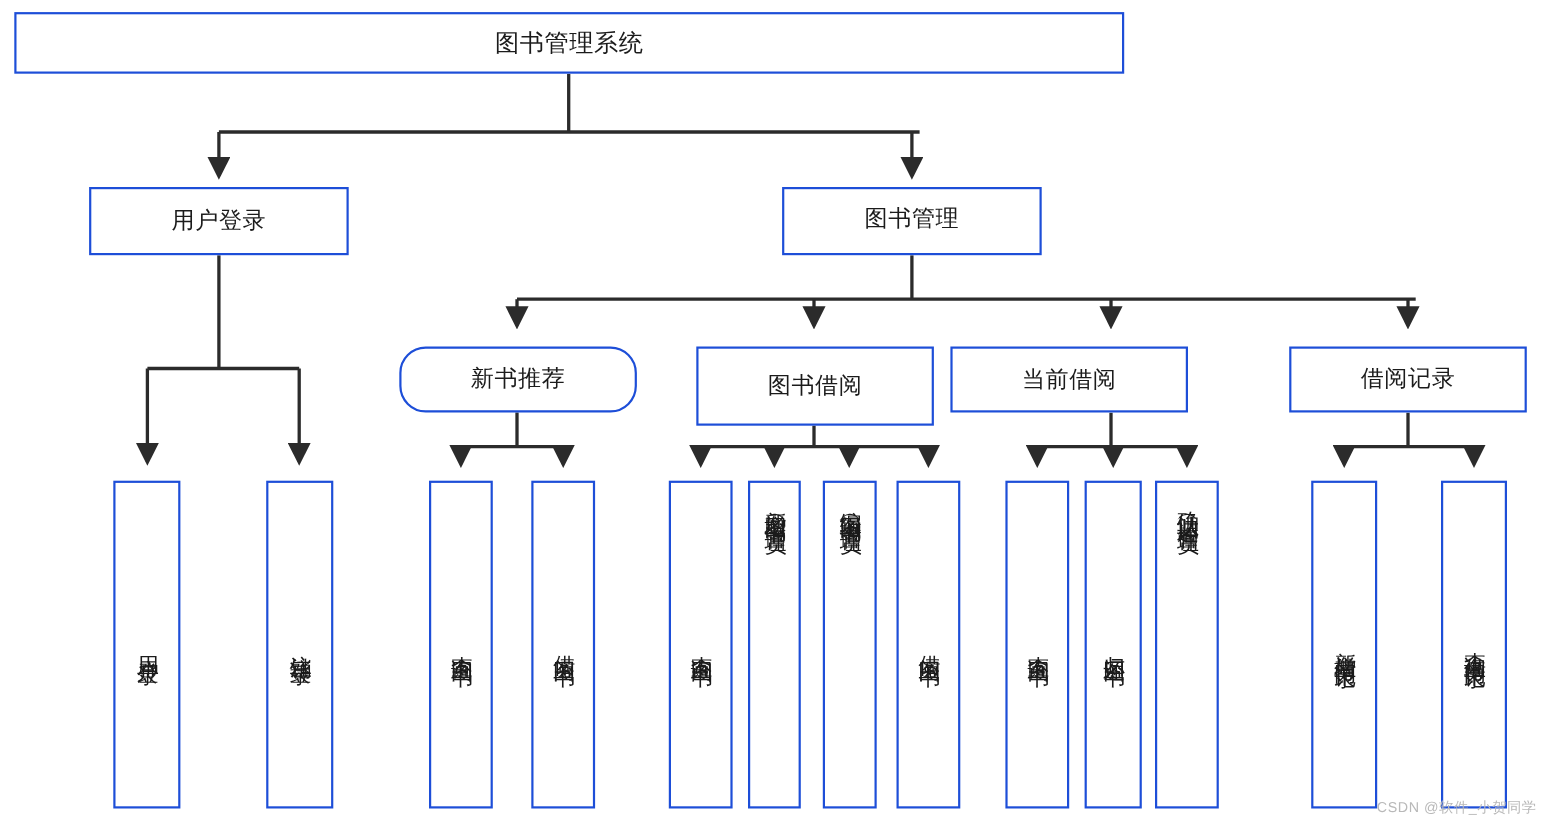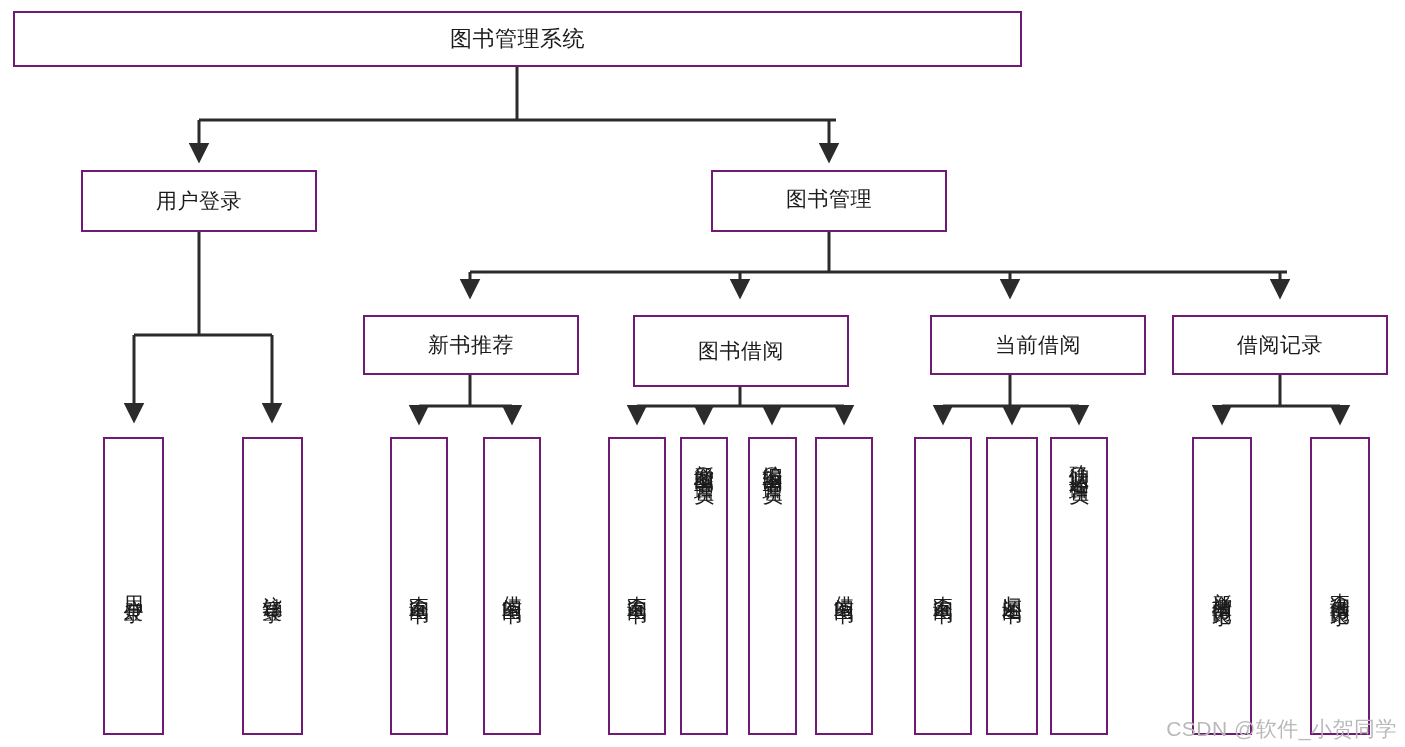--- a/index.html
+++ b/index.html
@@ -22,21 +22,21 @@
     position: absolute;
     left: 0;
     top: 0;
     width: 1405px;
     height: 747px;
   }
   .node-box {
     position: absolute;
     box-sizing: border-box;
     background: #ffffff;
-    border: 2px solid #701a75;
+    border: 2px solid #1d4ed8;
     display: flex;
     align-items: center;
     justify-content: center;
     overflow: hidden;
   }
   .node-label {
     color: #1b1b1b;
     font-size: 21px;
     line-height: 1.18;
     letter-spacing: 0.5px;
@@ -58,21 +58,21 @@
   }
   .node-leaf.leaf-center {
     align-items: center;
     padding-top: 0;
   }
   .watermark {
     position: absolute;
     right: 8px;
     bottom: 4px;
     color: #b9b9b9;
-    font-size: 21px;
+    font-size: 13px;
     letter-spacing: 0.5px;
     white-space: nowrap;
     user-select: none;
   }
 </style>
 </head>
 <body>
 
 <div id="diagram-root">
 
@@ -131,27 +131,27 @@
     <span class="node-label">图书管理系统</span>
   </div>
 
   <div class="node-box" style="left:81px; top:170px; width:236px; height:62px;">
     <span class="node-label">用户登录</span>
   </div>
   <div class="node-box" style="left:711px; top:170px; width:236px; height:62px;font-family:Liberation Mono, monospace;">
     <span class="node-label">图书管理</span>
   </div>
 
-  <div class="node-box" style="left:363px; top:315px; width:216px; height:60px;">
+  <div class="node-box" style="left:363px; top:315px; width:216px; height:60px;border-radius:24px;">
     <span class="node-label">新书推荐</span>
   </div>
   <div class="node-box" style="left:633px; top:315px; width:216px; height:72px;">
     <span class="node-label">图书借阅</span>
   </div>
-  <div class="node-box" style="left:930px; top:315px; width:216px; height:60px;font-family:Liberation Serif, serif;">
+  <div class="node-box" style="left:864px; top:315px; width:216px; height:60px;font-family:Liberation Serif, serif;">
     <span class="node-label">当前借阅</span>
   </div>
   <div class="node-box" style="left:1172px; top:315px; width:216px; height:60px;">
     <span class="node-label">借阅记录</span>
   </div>
 
   <div class="node-box node-leaf leaf-center" style="left:103px; top:437px; width:61px; height:298px;">
     <span class="node-label">用户登录</span>
   </div>
   <div class="node-box node-leaf leaf-center" style="left:242px; top:437px; width:61px; height:298px;">

